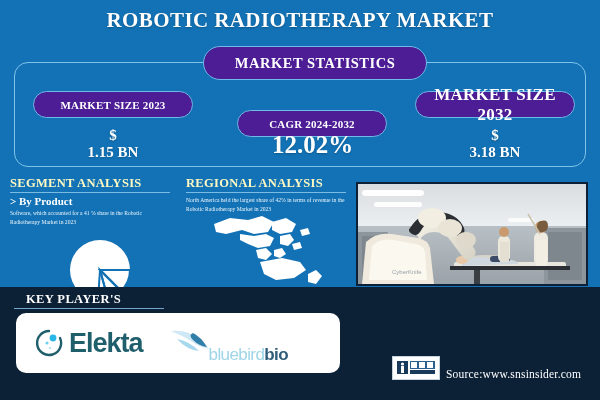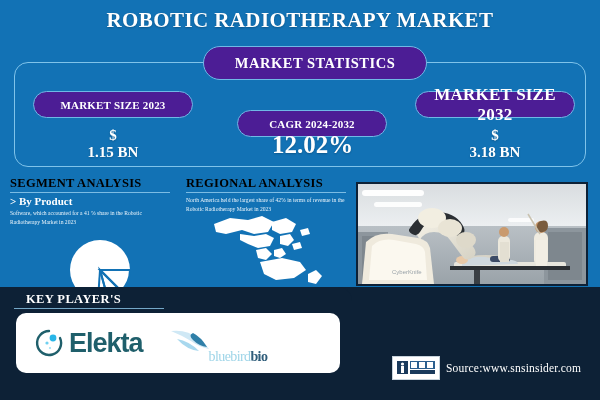--- a/index.html
+++ b/index.html
@@ -40,21 +40,21 @@
     line-height:1.12;text-shadow:0 1px 2px rgba(0,0,0,.22);
   }
   .statval.small{font-size:15px;}
   .statval.big{font-size:25px;}
   .sv-a{left:18px;top:64px;width:160px;}
   .sv-b{left:210px;top:68px;width:175px;}
   .sv-c{left:400px;top:64px;width:160px;}
 
   
   .seg-head,.reg-head{
-    position:absolute;color:#000000;font-family:"Liberation Serif",serif;
+    position:absolute;color:#fef9c3;font-family:"Liberation Serif",serif;
     font-weight:bold;font-size:12.5px;letter-spacing:.3px;
   }
   .seg-head{left:10px;top:176px;}
   .reg-head{left:186px;top:176px;}
   .hr-line{position:absolute;height:1px;background:#8ec9ec;opacity:.85;}
   .seg-line{left:10px;top:192px;width:160px;}
   .reg-line{left:186px;top:192px;width:160px;}
 
   .seg-sub{
     position:absolute;left:10px;top:195px;color:#ffffff;
@@ -100,27 +100,27 @@
     position:absolute;left:16px;top:313px;width:324px;height:60px;
     background:#ffffff;border-radius:10px;display:flex;align-items:center;text-align:right;
   }
   .elekta{position:relative;margin-left:18px;display:flex;align-items:center;gap:5px;}
   .elekta-text{
     font-family:"Liberation Sans",sans-serif;font-weight:bold;
     font-size:27px;color:#1f5f6b;letter-spacing:-1px;
   }
   .bluebird{position:relative;margin-left:26px;display:flex;align-items:flex-end;}
   .bb-text{
-    font-family:Liberation Serif, serif;font-size:14px;letter-spacing:-.6px;
+    font-family:Liberation Sans, sans-serif;font-size:17px;letter-spacing:-.6px;
   }
   .bb-light{color:#9fd5e8;}
   .bb-dark{color:#2f5d7a;font-weight:bold;}
 
   .source-row{
-    position:absolute;left:392px;top:356px;display:flex;align-items:center;gap:6px;
+    position:absolute;left:392px;top:356px;display:flex;align-items:flex-end;gap:6px;
   }
   .sns-badge{
     width:46px;height:22px;background:#ffffff;border:1px solid #c7d3dc;
     display:flex;align-items:center;justify-content:center;overflow:hidden;
   }
   .source-text{
     color:#ffffff;font-family:"Liberation Serif",serif;font-size:11.5px;letter-spacing:.2px;
   }
 </style>
 </head>

